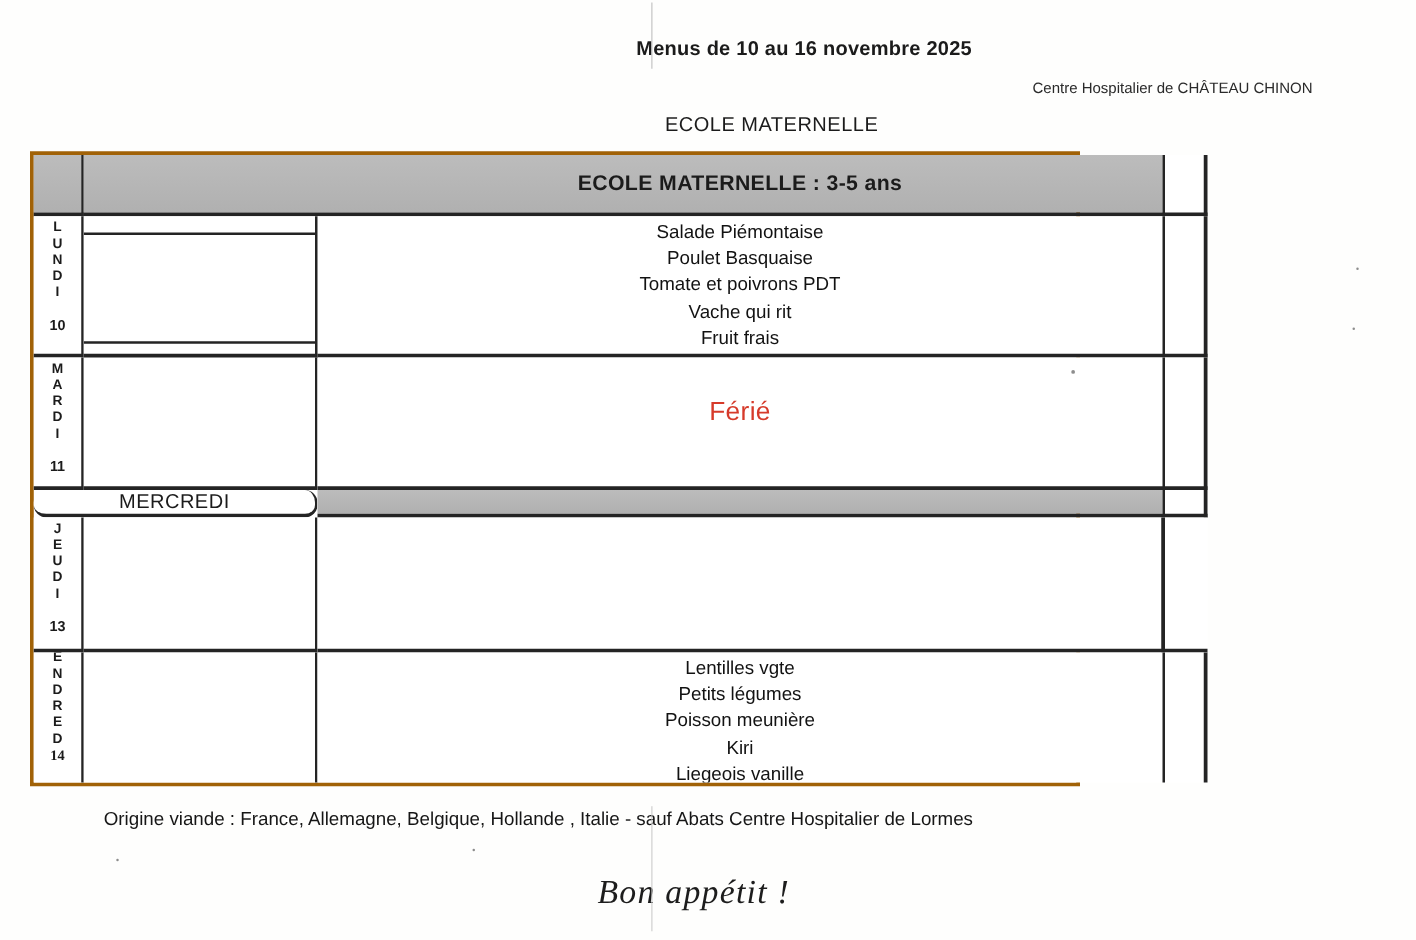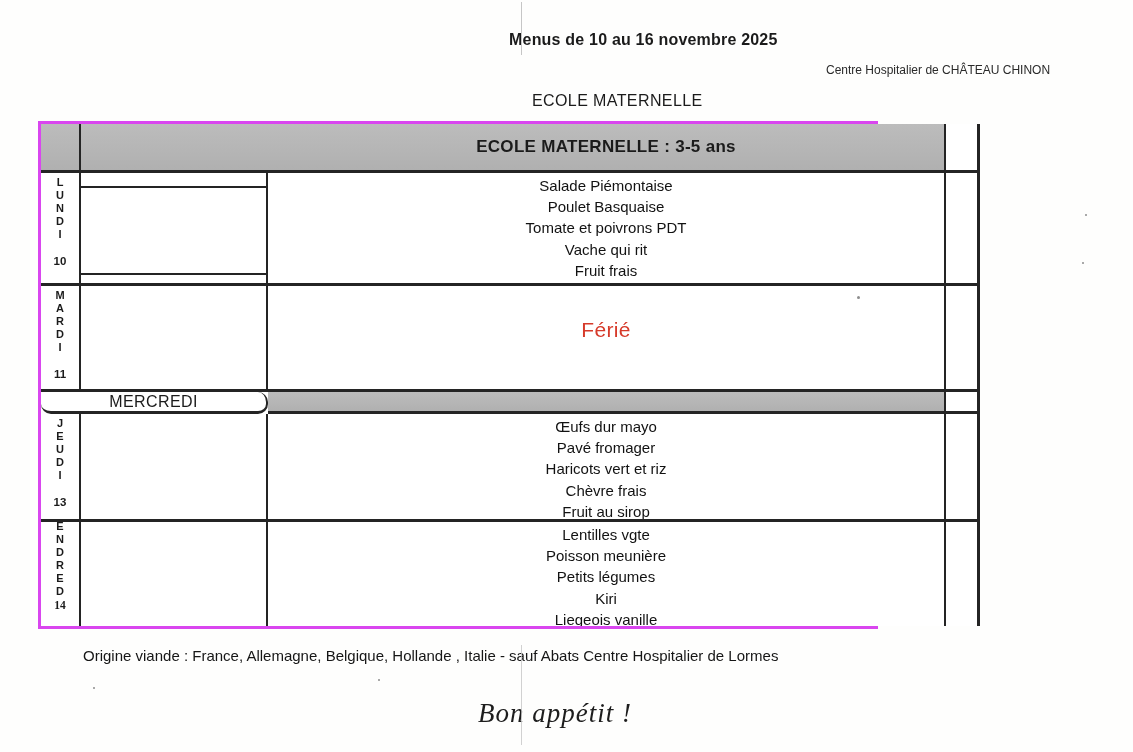--- a/index.html
+++ b/index.html
@@ -7,25 +7,25 @@
     position:relative;width:1133px;height:752px;background:#fefefdff;
     background:#fefefd;overflow:hidden;
     font-family:"Liberation Sans",sans-serif;color:#1b1b1b;margin:0 auto;
   }
   
   .doc-title{position:absolute;left:481px;top:31px;font-size:16px;font-weight:bold;letter-spacing:.2px;margin-left:28px;}
   .org-line{position:absolute;left:826px;top:63px;font-size:12px;color:#2a2a2a;}
   .doc-subtitle{position:absolute;left:532px;top:92px;font-size:16px;font-weight:normal;letter-spacing:.4px;}
   
   .menu-table{
-    position:absolute;left:38px;top:121px;width:840px;height:508px;
+    position:absolute;left:24px;top:121px;width:840px;height:508px;
     display:grid;
     grid-template-columns:40px 187px 678px 34px 1fr;
     grid-template-rows:49px 113px 106px 22px 108px 1fr;
-    border:3px solid #d946ef;background:#fff;box-sizing:border-box;
+    border:3px solid #a16207;background:#fff;box-sizing:border-box;
   }
   .cell{box-sizing:border-box;border:0 solid #242424;background:#fff;overflow:hidden;}
   .r1{grid-row:1}.r2{grid-row:2}.r3{grid-row:3}.r4{grid-row:4}.r5{grid-row:5}.r6{grid-row:6}
   .br2{border-right-width:2px}.br3{border-right-width:3px}
   .bb3{border-bottom-width:3px}
   .gray{background:linear-gradient(180deg,#bcbcbc,#b0b0b0);}
   .hdr-main{grid-column:2/4;display:flex;align-items:center;justify-content:center;
     padding-left:187px;font-size:17px;font-weight:bold;letter-spacing:.3px;}
   .hdr-infos{display:flex;align-items:center;justify-content:center;font-size:15px;font-weight:bold;border-radius:18px;}
   .day-cell{display:flex;flex-direction:column;align-items:center;padding-top:3px;
@@ -114,46 +114,39 @@
       <div class="day-letters">
           <div class="day-letter">J</div>
           <div class="day-letter">E</div>
           <div class="day-letter">U</div>
           <div class="day-letter">D</div>
           <div class="day-letter">I</div>
         </div>
       <div class="day-date">13</div>
     </div>
     <div class="cell r5 br2 bb3"></div>
-    <div class="cell r5 br2 bb3 menu-cell">
-        <div class="menu-line">Œufs dur mayo</div>
-        <div class="menu-line">Pavé fromager</div>
-        <div class="menu-line">Haricots vert et riz</div>
-        <div class="menu-line">Chèvre frais</div>
-        <div class="menu-line">Fruit au sirop</div>
-      </div>
     <div class="cell r5 br3 bb3"></div>
     <div class="cell r5 bb3"></div>
 
     <div class="cell r6 br2 day-cell clip-top">
       <div class="day-letters">
           <div class="day-letter">E</div>
           <div class="day-letter">N</div>
           <div class="day-letter">D</div>
           <div class="day-letter">R</div>
           <div class="day-letter">E</div>
           <div class="day-letter">D</div>
         </div>
       <div class="day-date">14</div>
     </div>
     <div class="cell r6 br2"></div>
     <div class="cell r6 br2 menu-cell">
         <div class="menu-line">Lentilles vgte</div>
+        <div class="menu-line">Petits légumes</div>
         <div class="menu-line">Poisson meunière</div>
-        <div class="menu-line">Petits légumes</div>
         <div class="menu-line">Kiri</div>
         <div class="menu-line">Liegeois vanille</div>
       </div>
     <div class="cell r6 br3"></div>
     <div class="cell r6"></div>
 
   </div>
 
   <div class="origin-line">Origine viande : France, Allemagne, Belgique, Hollande , Italie - sauf Abats Centre Hospitalier de Lormes</div>
   <div class="closing-line">Bon appétit !</div>

